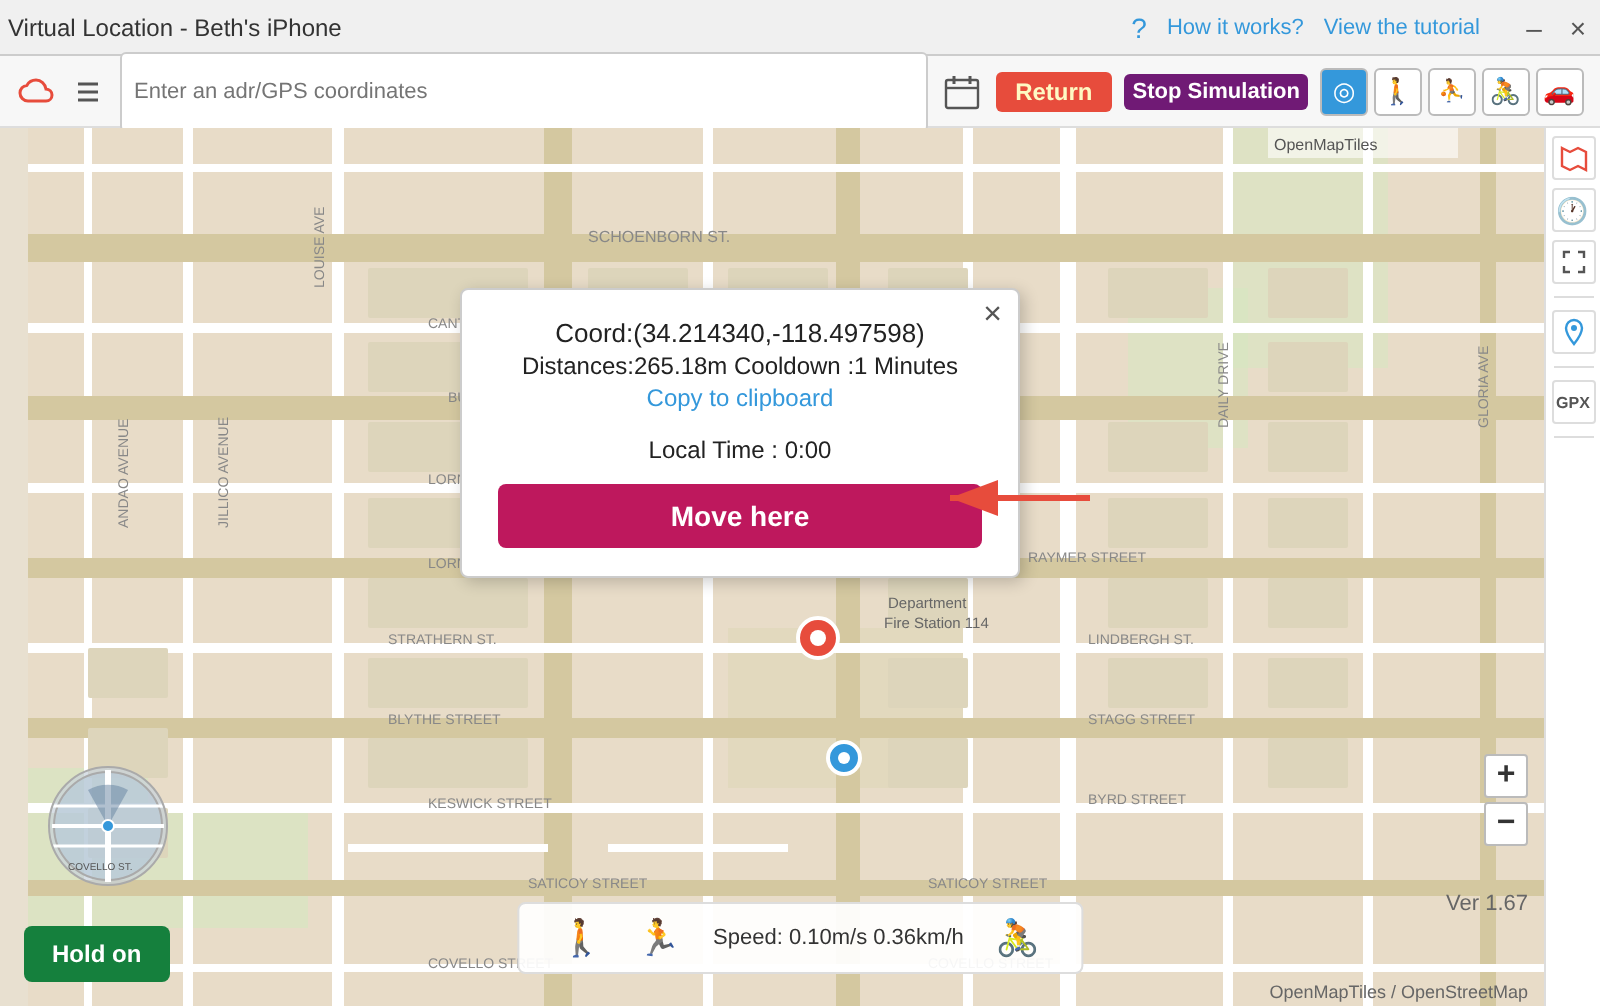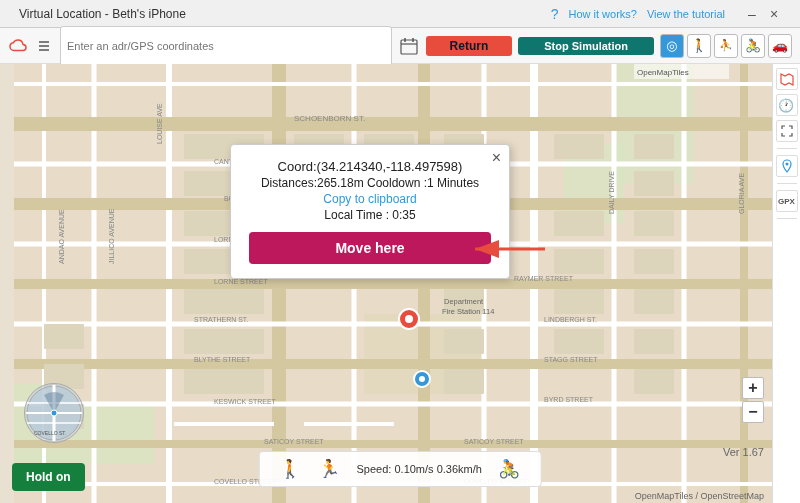--- a/index.html
+++ b/index.html
@@ -5,21 +5,21 @@
     * { margin: 0; padding: 0; box-sizing: border-box; }
     body { width: 800px; height: 503px; overflow: hidden; font-family: Arial, sans-serif; font-size: 12px; }
 
     
     #titlebar {
       height: 28px;
       background: #f0f0f0;
       border-bottom: 1px solid #ccc;
       display: flex;
       align-items: center;
-      padding: 0 19px;
+      padding: 0 4px;
       justify-content: space-between;
     }
     #titlebar-left { display: flex; align-items: center; gap: 6px; font-size: 12px; color: #333; }
     #titlebar-right { display: flex; align-items: center; gap: 10px; font-size: 11px; color: #555; }
     .title-window-controls { display: flex; gap: 8px; margin-left: 10px; }
     .win-btn { width: 14px; height: 14px; border: none; background: none; cursor: pointer; font-size: 14px; color: #555; display: flex; align-items: center; justify-content: center; }
 
     
     #toolbar {
       height: 36px;
@@ -37,34 +37,34 @@
       border: 1px solid #ccc;
       border-radius: 3px;
       padding: 0 6px;
       font-size: 11px;
       color: #999;
       background: white;
     }
     .toolbar-calendar { width: 22px; height: 22px; display: flex; align-items: center; justify-content: center; cursor: pointer; }
     .return-btn {
       background: #e74c3c;
-      color: #0f172a;
+      color: #fef9c3;
       border: none;
       border-radius: 3px;
-      padding: 3px 24px;
+      padding: 3px 10px;
       font-size: 12px;
       cursor: pointer;
       font-weight: bold;
     }
     .stop-sim-btn {
-      background: #0f766e;
+      background: #701a75;
       color: white;
       border: none;
       border-radius: 3px;
-      padding: 3px 26px;
+      padding: 3px 4px;
       font-size: 11px;
       cursor: pointer;
       font-weight: bold;
       white-space: nowrap;
       text-align: right;
     }
     .map-controls-top { display: flex; gap: 3px; }
     .map-ctrl-btn {
       width: 24px; height: 24px;
       background: white;
@@ -142,21 +142,21 @@
     }
     #popup-close {
       position: absolute;
       top: 4px; right: 8px;
       font-size: 16px;
       cursor: pointer;
       color: #555;
     }
     .popup-coord { font-size: 13px; font-weight: normal; color: #222; margin-bottom: 2px; }
     .popup-distances { font-size: 12px; color: #222; margin-bottom: 2px; }
-    .popup-copy { font-size: 12px; color: #3498db; cursor: pointer; margin-bottom: 2px; }
+    .popup-copy { font-size: 12px; color: #3498db; cursor: pointer; margin-bottom: 12px; }
     .popup-time { font-size: 12px; color: #222; margin-bottom: 10px; }
     .move-here-btn {
       background: #be185d;
       color: white;
       border: none;
       border-radius: 4px;
       padding: 8px 30px;
       font-size: 14px;
       font-weight: bold;
       cursor: pointer;
@@ -435,21 +435,21 @@
       <rect x="620" y="0" width="95" height="15" fill="rgba(255,255,255,0.6)"></rect>
       <text x="623" y="11" fill="#555" font-size="8" font-family="Arial">OpenMapTiles</text>
     </svg>
   </div>
 
   <div id="popup">
     <span id="popup-close">×</span>
     <div class="popup-coord">Coord:(34.214340,-118.497598)</div>
     <div class="popup-distances">Distances:265.18m Cooldown :1 Minutes</div>
     <div class="popup-copy">Copy to clipboard</div>
-    <div class="popup-time">Local Time : 0:35</div>
+    <div class="popup-time">Local Time : 0:00</div>
     <button class="move-here-btn">Move here</button>
   </div>
 
   <div id="arrow">
     <svg width="80" height="40" viewBox="0 0 80 40">
       <defs>
         <marker id="arrowhead" markerWidth="8" markerHeight="6" refX="8" refY="3" orient="auto">
           <polygon points="0 0, 8 3, 0 6" fill="#e74c3c"></polygon>
         </marker>
       </defs>

